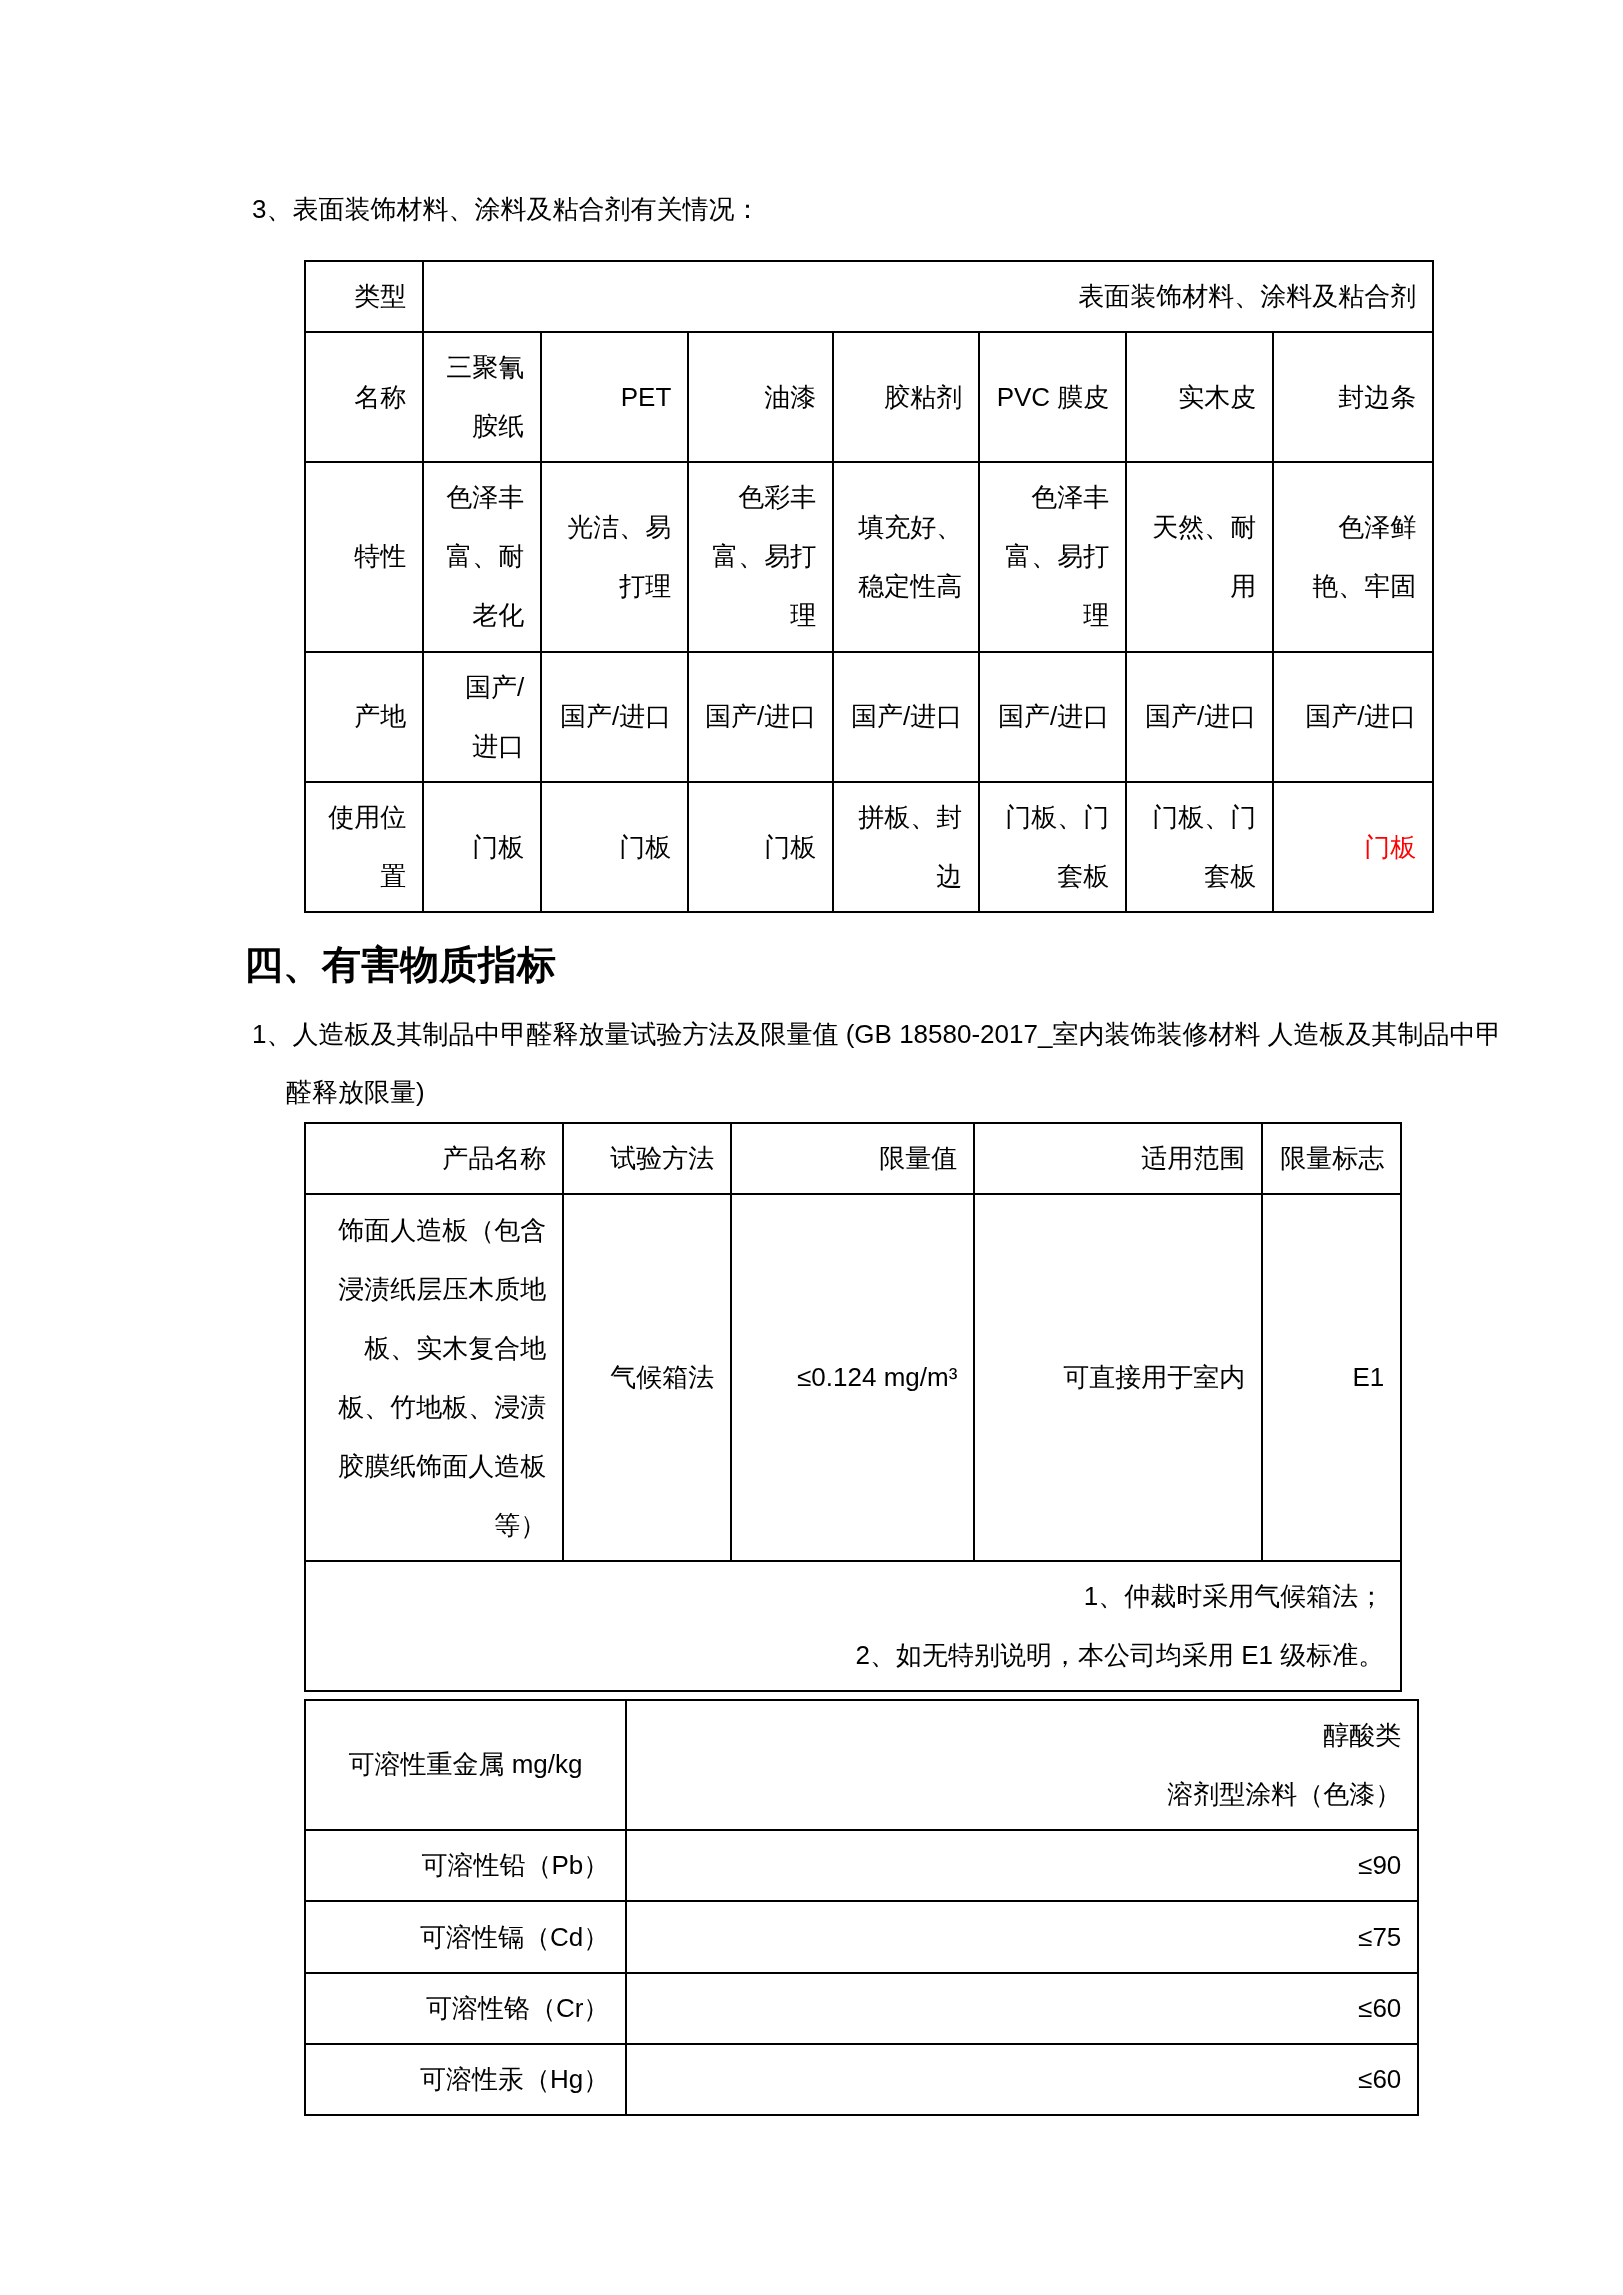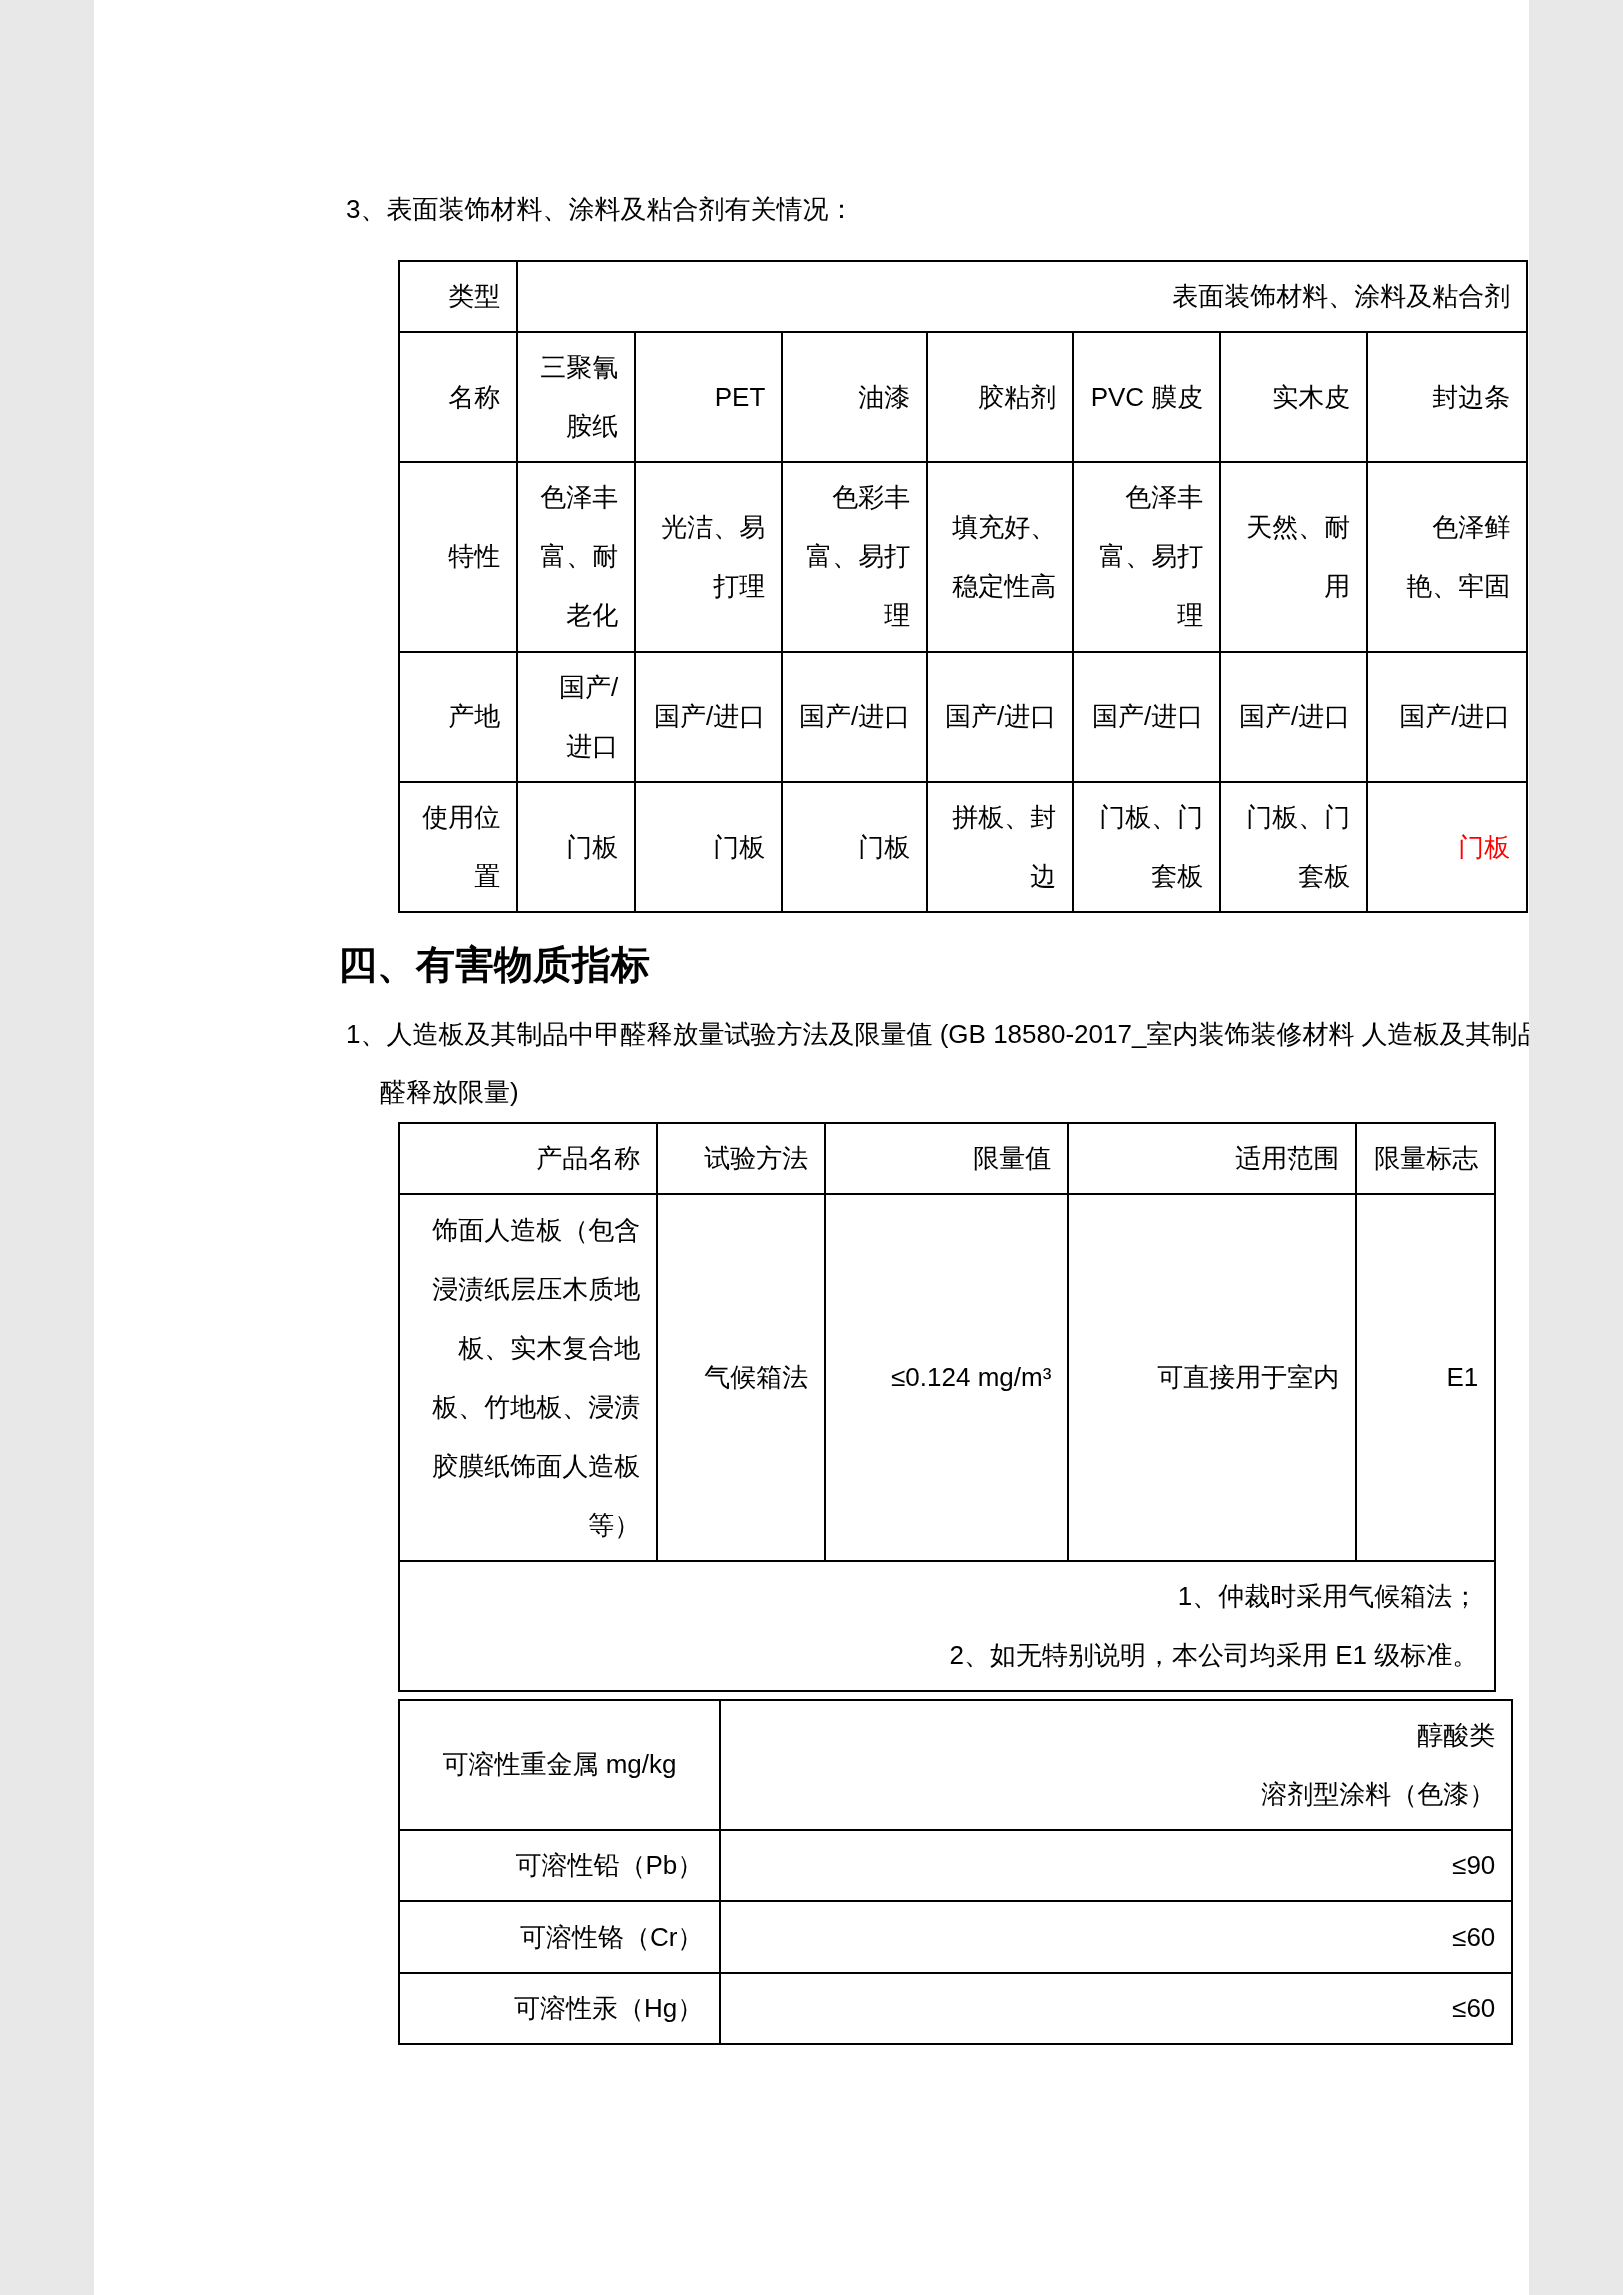--- a/index.html
+++ b/index.html
@@ -1,17 +1,17 @@
 <!DOCTYPE html>
 <html style="font-size:10.5px"><head>
 <meta charset="utf-8">
 <style>
   html,body { margin:0; padding:0; background:#e8e8e8; }
   .page {
-    width:1435px; height:2295px; background:#ffffff; margin:0 auto;
+    width:1623px; height:2295px; background:#ffffff; margin:0 auto;
     position:relative; overflow:hidden;
     font-family:"Liberation Sans","DejaVu Sans",sans-serif;
     color:#000; font-size:26px;
   }
   .para { white-space:pre-wrap; }
   #item3-heading { margin:185px 0 0 252px; line-height:49px; }
   #section4-heading { margin:31px 0 0 244px; font-size:39px; font-weight:bold; line-height:42px; }
   #item1-heading { margin:18.3px 0 0 252px; width:1239px; padding-left:34px; text-indent:-34px; line-height:58px; }
   #item2-heading { margin:33px 0 0 252px; line-height:49px; }
 
@@ -156,20 +156,24 @@
       <td>
         <div class="hdr-line">醇酸类</div>
         <div class="hdr-line">溶剂型涂料（色漆）</div>
       </td>
     </tr>
     <tr class="r-data">
       <td>可溶性铅（Pb）</td>
       <td>≤90</td>
     </tr>
     <tr class="r-data">
+      <td>可溶性镉（Cd）</td>
+      <td>≤75</td>
+    </tr>
+    <tr class="r-data">
       <td>可溶性铬（Cr）</td>
       <td>≤60</td>
     </tr>
     <tr class="r-data">
       <td>可溶性汞（Hg）</td>
       <td>≤60</td>
     </tr>
   </tbody>
     </table>
 

